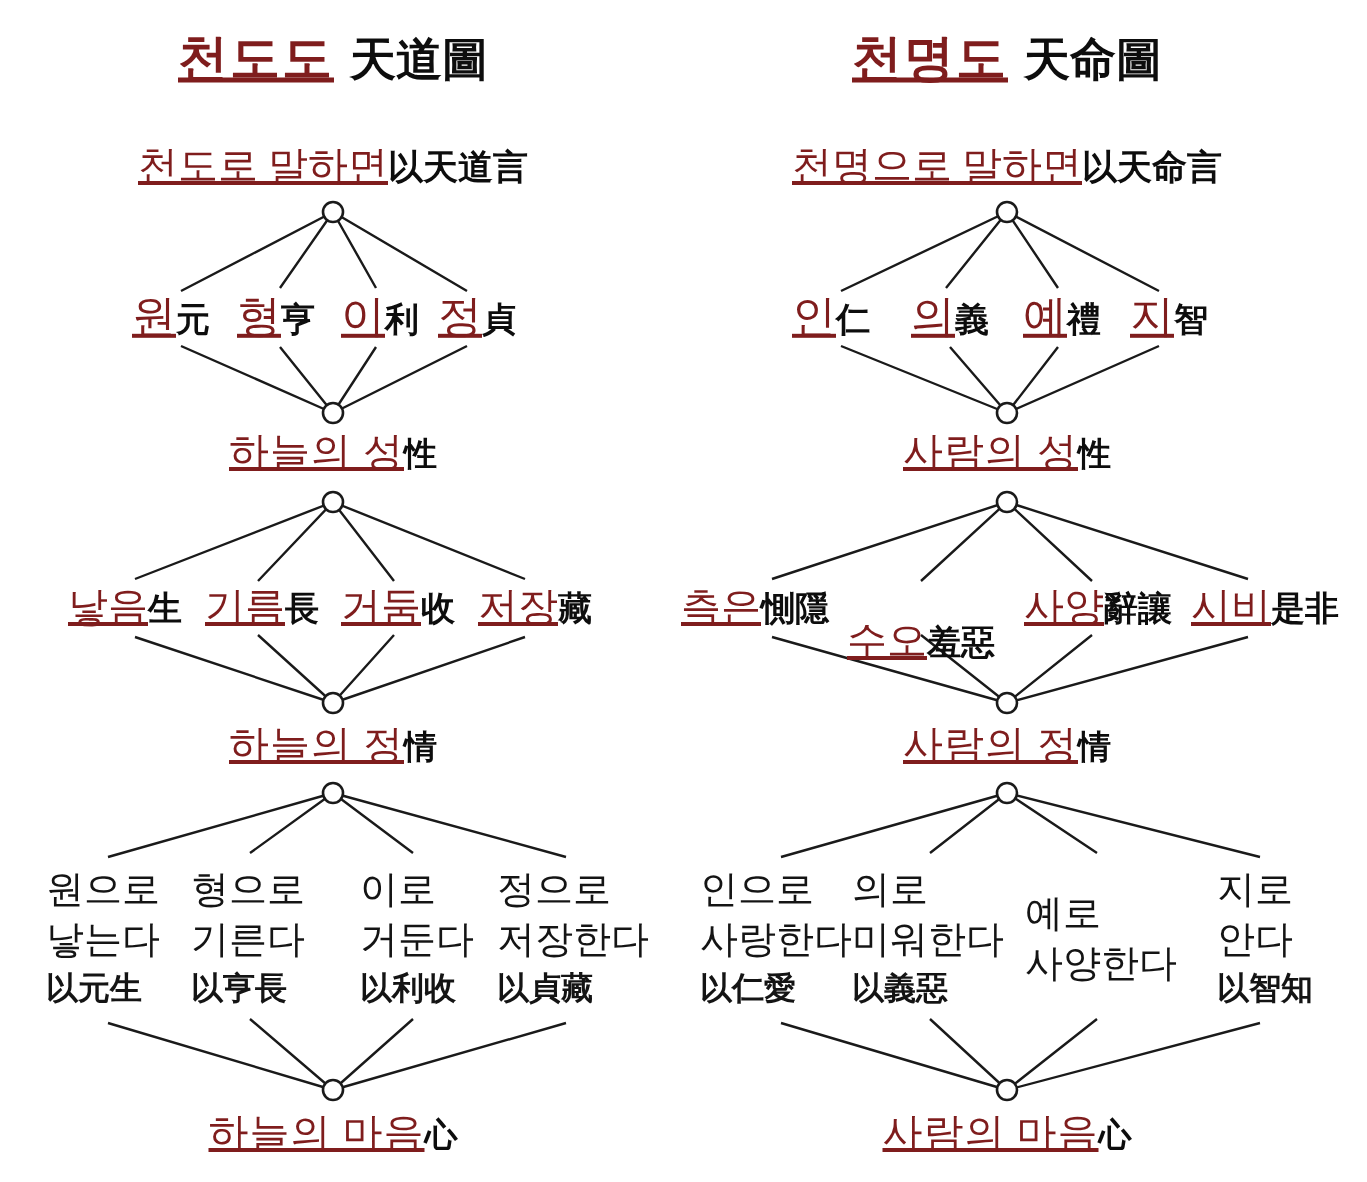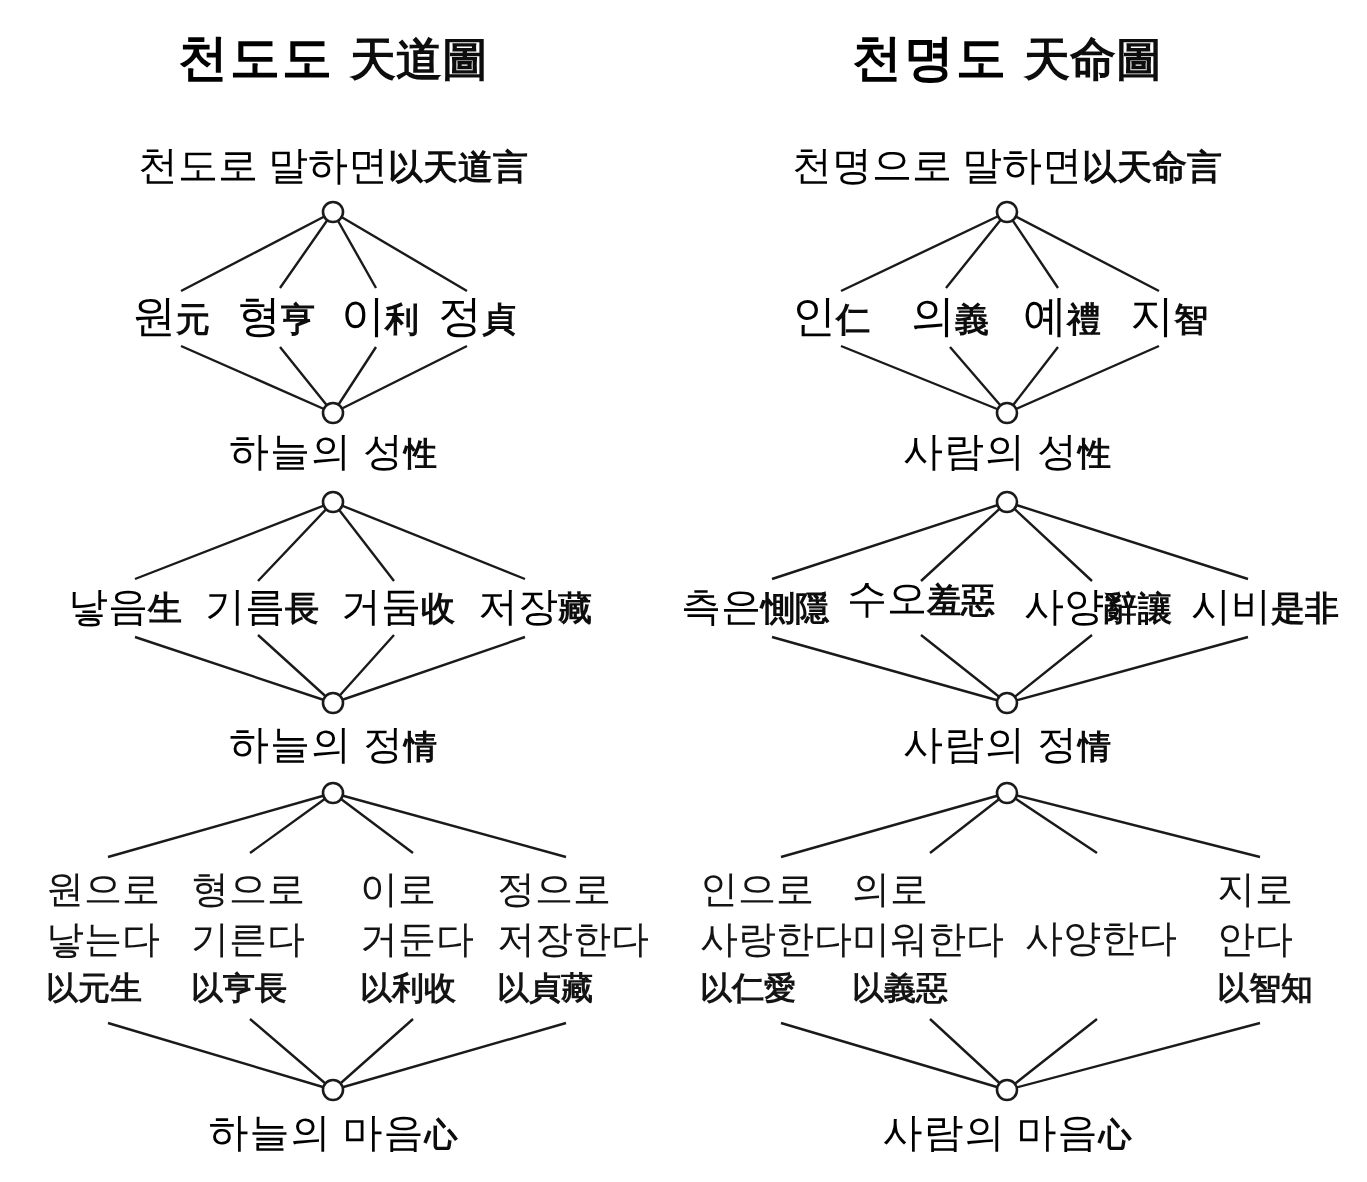--- a/index.html
+++ b/index.html
@@ -5,21 +5,21 @@
   html,body{margin:0;padding:0;background:#ffffff;}
   .page{position:relative;width:1367px;height:1182px;background:#ffffff;overflow:hidden;
         font-family:"Liberation Serif","DejaVu Serif",serif;color:#141414;}
   .col{position:absolute;top:0;height:1182px;}
   .col-left{left:8px;width:672px;}
   .col-right{left:680px;width:687px;}
   .wires{position:absolute;left:0;top:0;}
   .fan{fill:none;stroke:#1a1a1a;stroke-width:2.4;}
   .node{fill:#ffffff;stroke:#1a1a1a;stroke-width:2.6;}
   .lbl{position:absolute;transform:translate(-50%,-50%);white-space:nowrap;line-height:1.1;}
-  .ko{font-weight:400;color:#000000;}
+  .ko{font-weight:400;color:#7f1d1d;text-decoration:underline;}
   .hj{font-weight:700;color:#0d0d0d;}
   .title .ko{font-size:50px;font-weight:700;letter-spacing:2px;}
   .title .hj{font-size:46px;font-weight:700;margin-left:16px;}
   .intro .ko{font-size:40px;}
   .intro .hj{font-size:35px;}
   .term1 .ko{font-size:44px;}
   .term1 .hj{font-size:34px;}
   .term2 .ko{font-size:40px;}
   .term2 .hj{font-size:34px;}
   .seclbl .ko{font-size:40px;letter-spacing:1px;}
@@ -154,21 +154,21 @@
       <span class="ko">지</span><span class="hj">智</span>
     </div>
 
     <div class="lbl seclbl" style="left:327px;top:452px">
       <span class="ko">사람의 성</span><span class="hj">性</span>
     </div>
 
     <div class="lbl term2" style="left:75px;top:607px">
       <span class="ko">측은</span><span class="hj">惻隱</span>
     </div>
-    <div class="lbl term2" style="left:241px;top:599px">
+    <div class="lbl term2" style="left:241px;top:641px">
       <span class="ko">수오</span><span class="hj">羞惡</span>
     </div>
     <div class="lbl term2" style="left:418px;top:607px">
       <span class="ko">사양</span><span class="hj">辭讓</span>
     </div>
     <div class="lbl term2" style="left:585px;top:607px">
       <span class="ko">시비</span><span class="hj">是非</span>
     </div>
 
     <div class="lbl seclbl" style="left:327px;top:745px">
@@ -179,20 +179,21 @@
       <div class="l">인으로</div>
       <div class="l">사랑한다</div>
       <div class="l3">以仁愛</div>
     </div>
     <div class="lbl term3" style="left:248px;top:938px">
       <div class="l">의로</div>
       <div class="l">미워한다</div>
       <div class="l3">以義惡</div>
     </div>
     <div class="lbl term3" style="left:421px;top:938px">
+      <div class="l">예로</div>
       <div class="l">사양한다</div>
     </div>
     <div class="lbl term3" style="left:585px;top:938px">
       <div class="l">지로</div>
       <div class="l">안다</div>
       <div class="l3">以智知</div>
     </div>
 
     <div class="lbl seclbl" style="left:327px;top:1133px">
       <span class="ko">사람의 마음</span><span class="hj">心</span>

